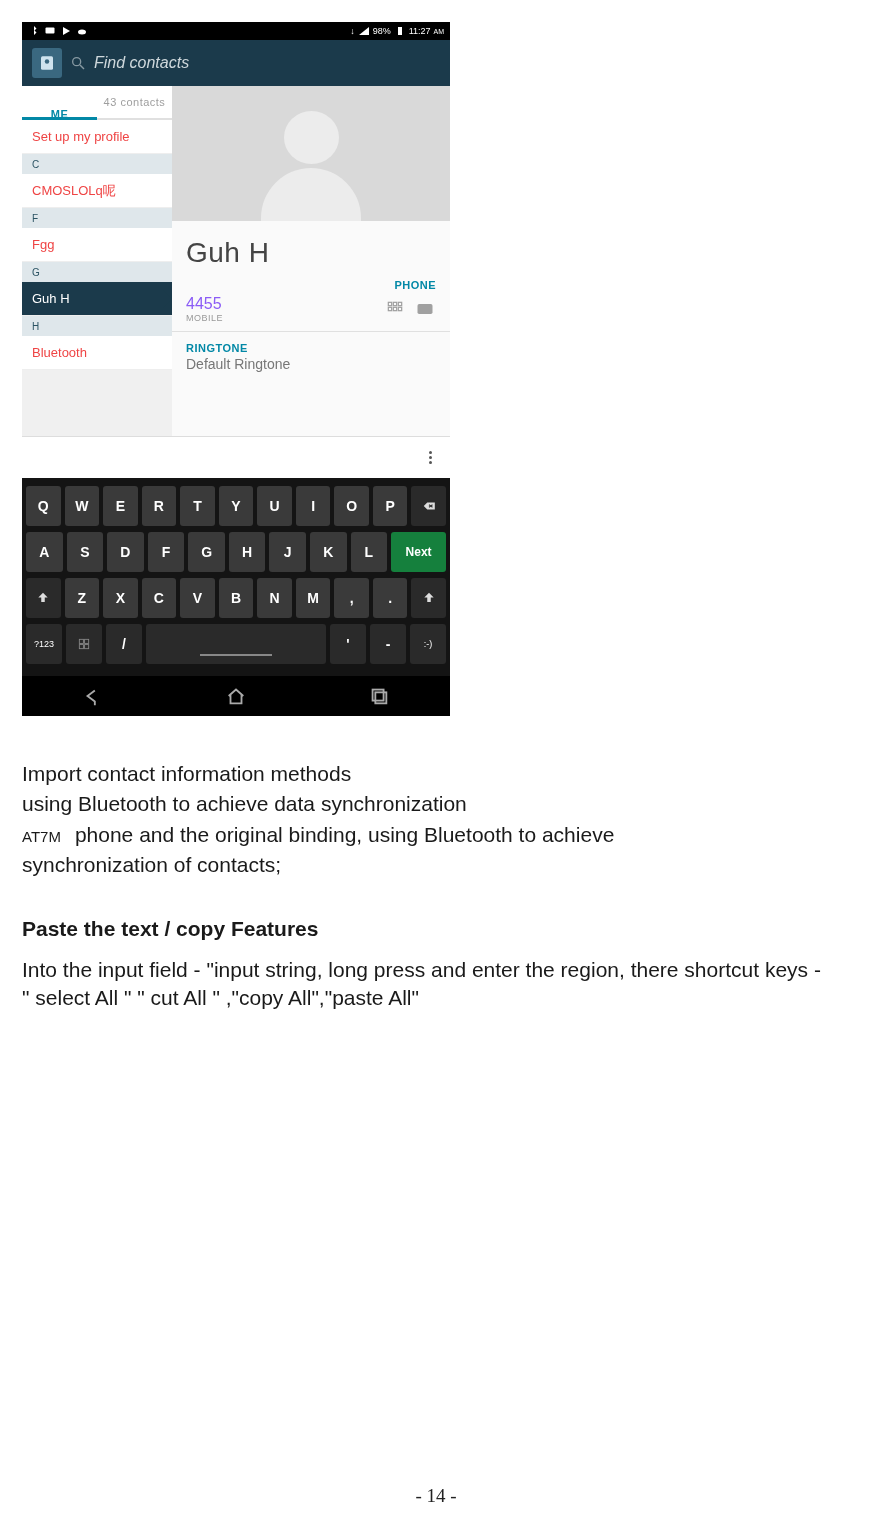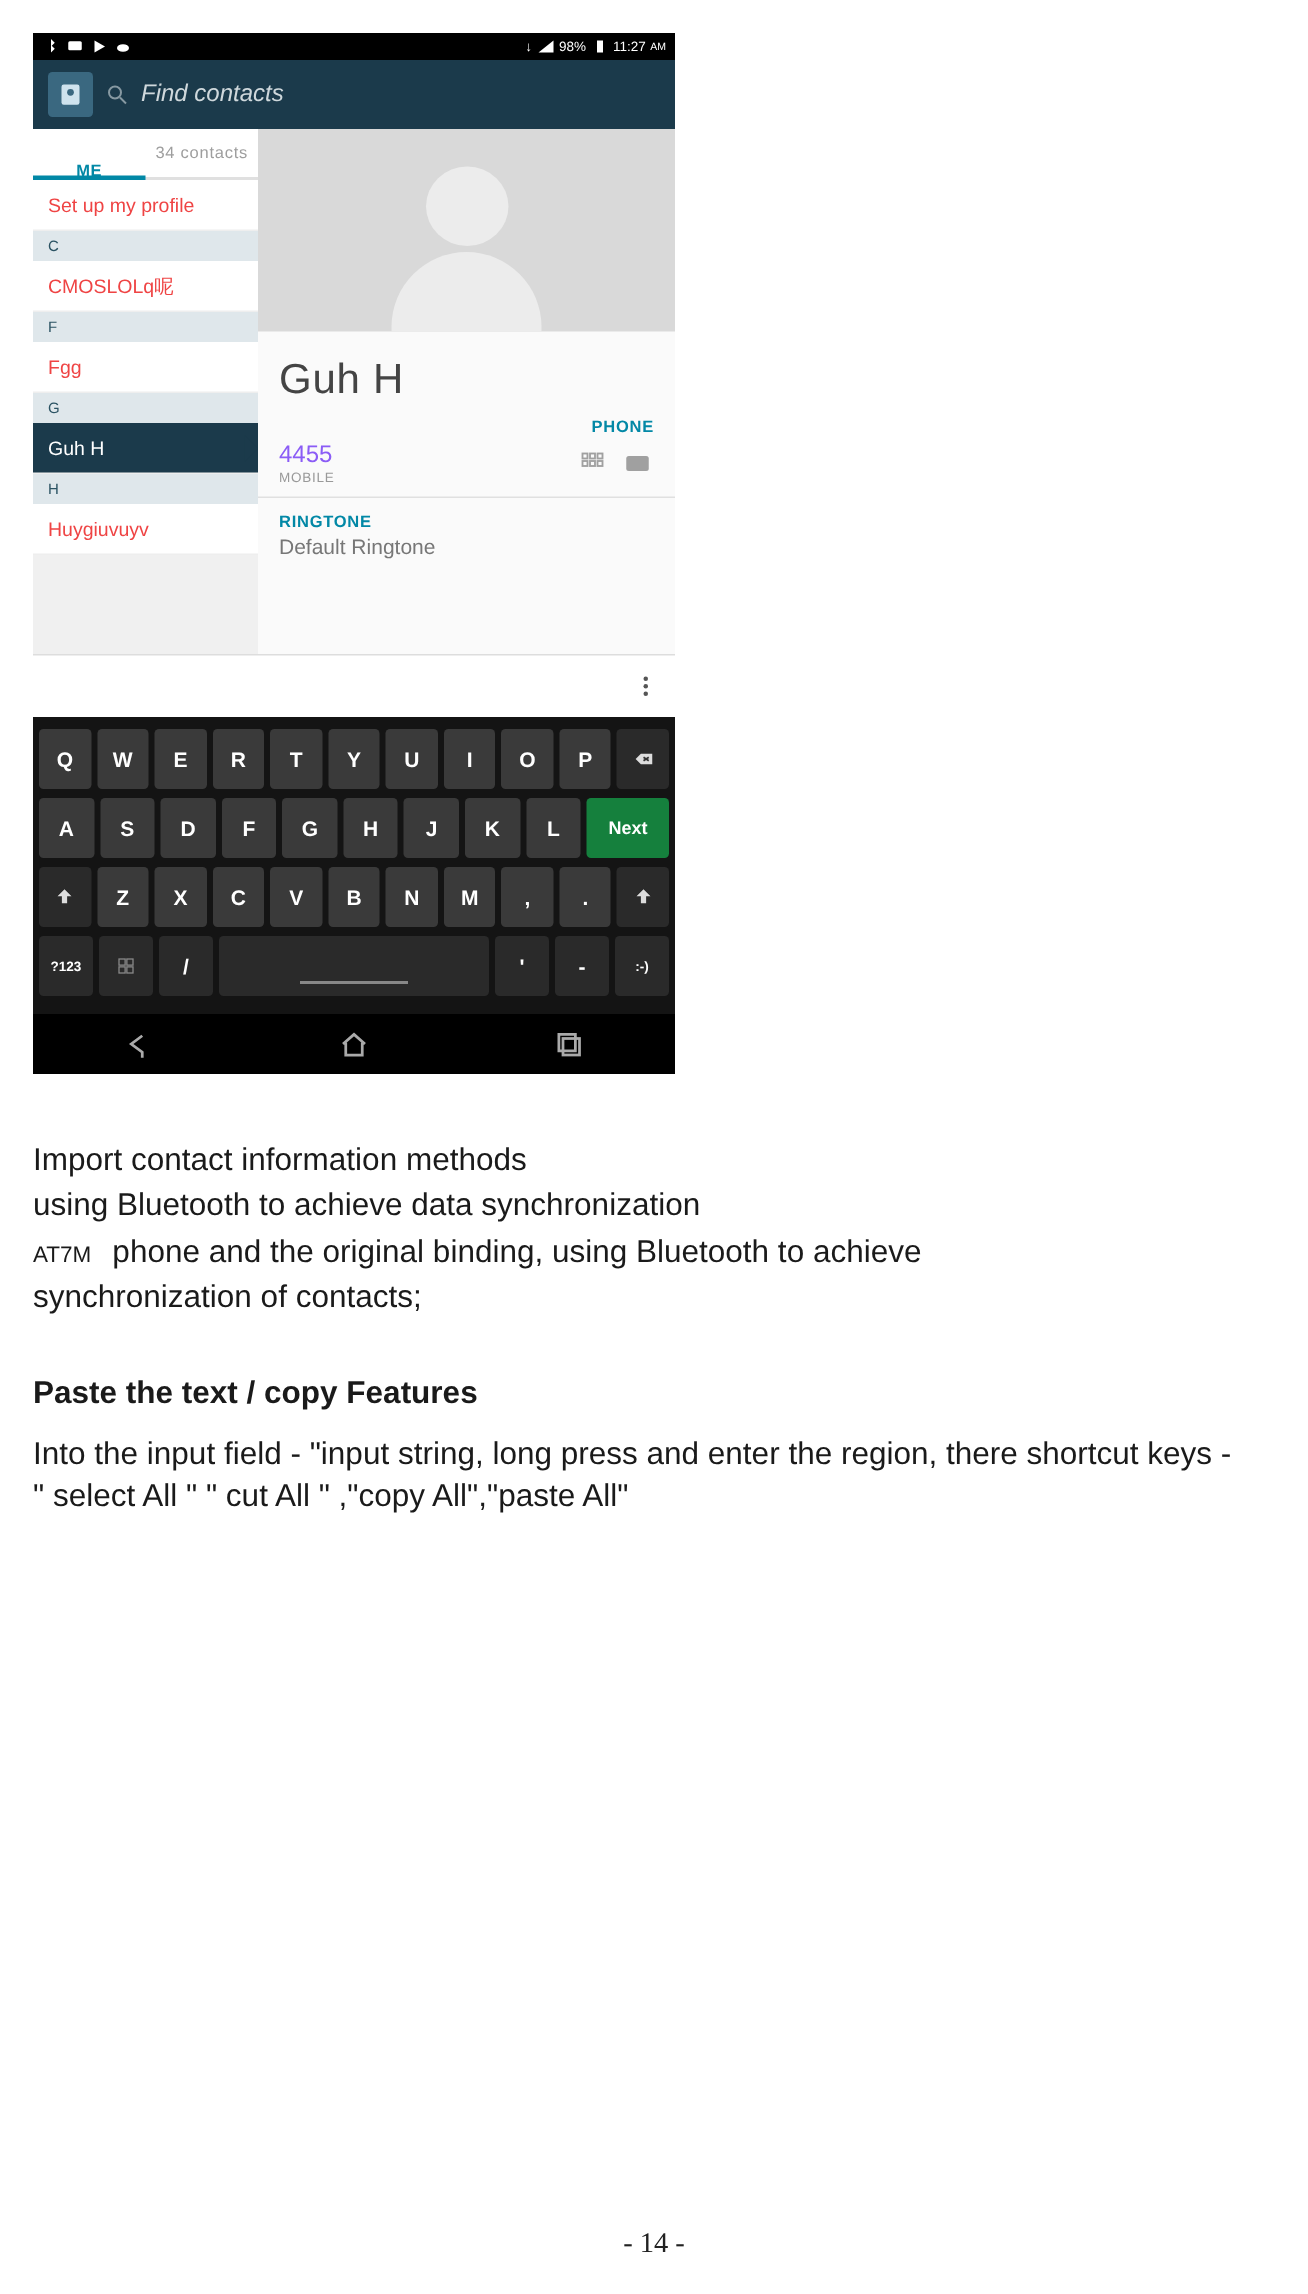--- a/index.html
+++ b/index.html
@@ -60,21 +60,21 @@
   .textbar { height: 42px; background:#fff; border-top:1px solid #ddd; display:flex; align-items:center; padding:0 8px; }
   .textbar-input { flex:1; height:28px; background:#fff; border:none; outline:none; }
   .menu-dots { width:24px; height:24px; display:flex; flex-direction:column; justify-content:center; align-items:center; gap:2px; }
   .menu-dots span { width:3px; height:3px; background:#555; border-radius:50%; }
 
   
   .keyboard { background:#141414; padding:8px 4px 6px; }
   .krow { display:flex; justify-content:center; gap:4px; margin-bottom:6px; }
   .key { background:#3a3a3a; color:#fff; height:40px; min-width:34px; flex:1; border-radius:3px; display:flex; align-items:center; justify-content:center; font-size:14px; font-weight:bold; }
   .key.wide { flex:1.5; }
-  .key.small-text { font-size:9px; font-weight:bold; }
+  .key.small-text { font-size:9px; font-weight:normal; }
   .key.next { background:#15803d; font-size:12px; }
   .key.dark { background:#2a2a2a; }
   .key.space { flex:5; background:#2a2a2a; position:relative; }
   .key.space::after { content:""; position:absolute; bottom:8px; left:30%; right:30%; height:2px; background:#888; }
 
   
   .navbar { height:40px; background:#000; display:flex; justify-content:space-around; align-items:center; }
   .nav-icon { width:22px; height:22px; }
 
   
@@ -134,31 +134,31 @@
             <circle cx="10" cy="10" r="6"></circle>
             <line x1="15" y1="15" x2="21" y2="21"></line>
           </svg>
         <input class="search-input" placeholder="Find contacts" style="">
       </div>
 
       <div class="maingrid">
         <div class="left-col">
           <div class="tabs">
             <div class="tab active">ME</div>
-            <div class="tab">34 contacts</div>
+            <div class="tab">43 contacts</div>
           </div>
           <div class="list-item">Set up my profile</div>
           <div class="section-letter">C</div>
           <div class="list-item">CMOSLOLq呢</div>
           <div class="section-letter">F</div>
           <div class="list-item">Fgg</div>
           <div class="section-letter">G</div>
           <div class="list-item selected">Guh H</div>
           <div class="section-letter">H</div>
-          <div class="list-item">Huygiuvuyv</div>
+          <div class="list-item">Bluetooth</div>
         </div>
         <div class="right-col">
           <div class="avatar-box">
             <div class="avatar-person">
               <div class="avatar-head"></div>
               <div class="avatar-body"></div>
             </div>
           </div>
           <div class="contact-name">Guh H</div>
           <div class="detail-section-header">PHONE</div>

